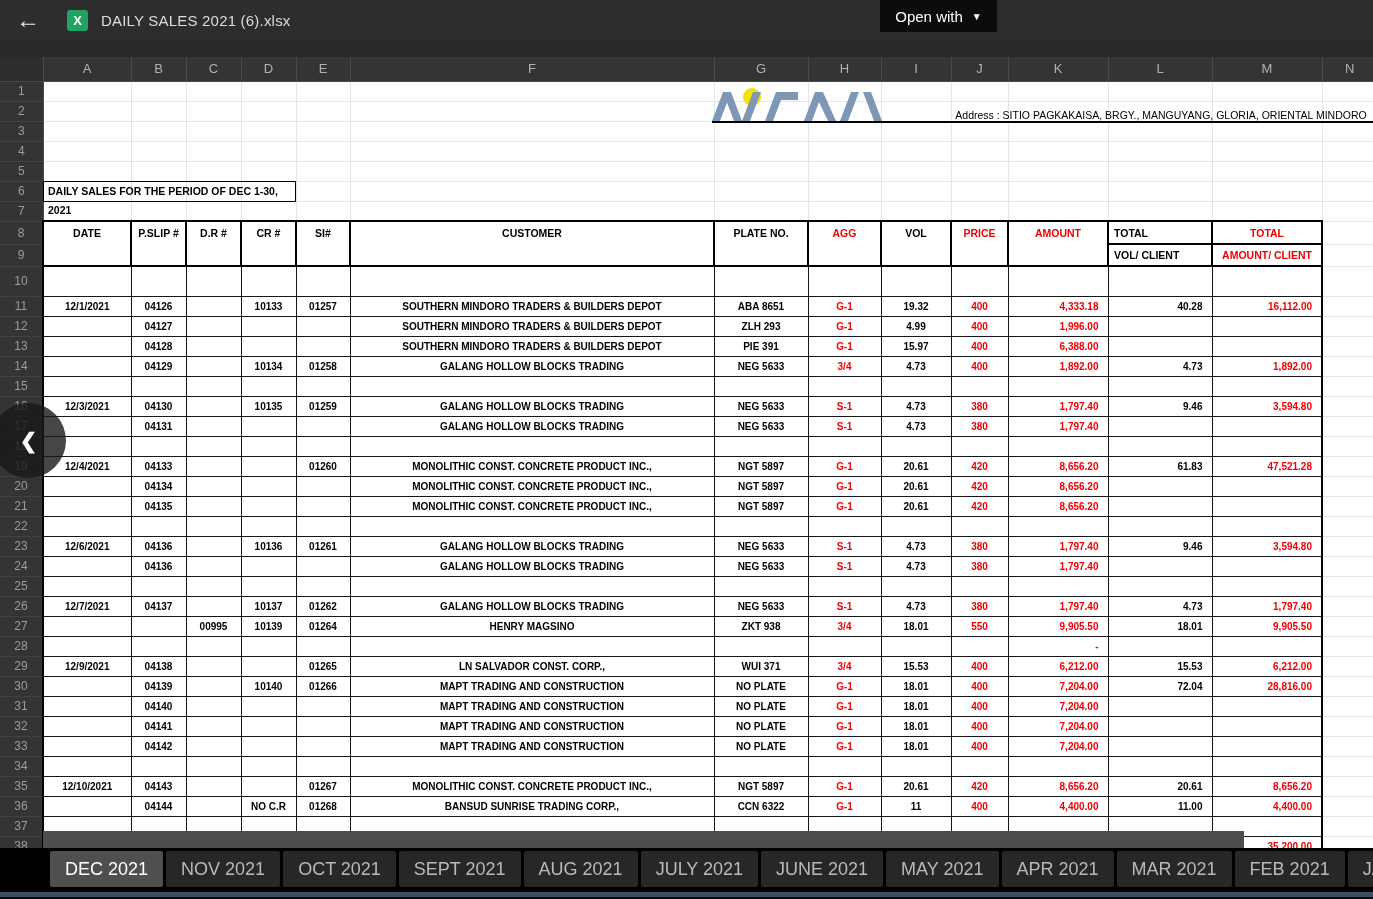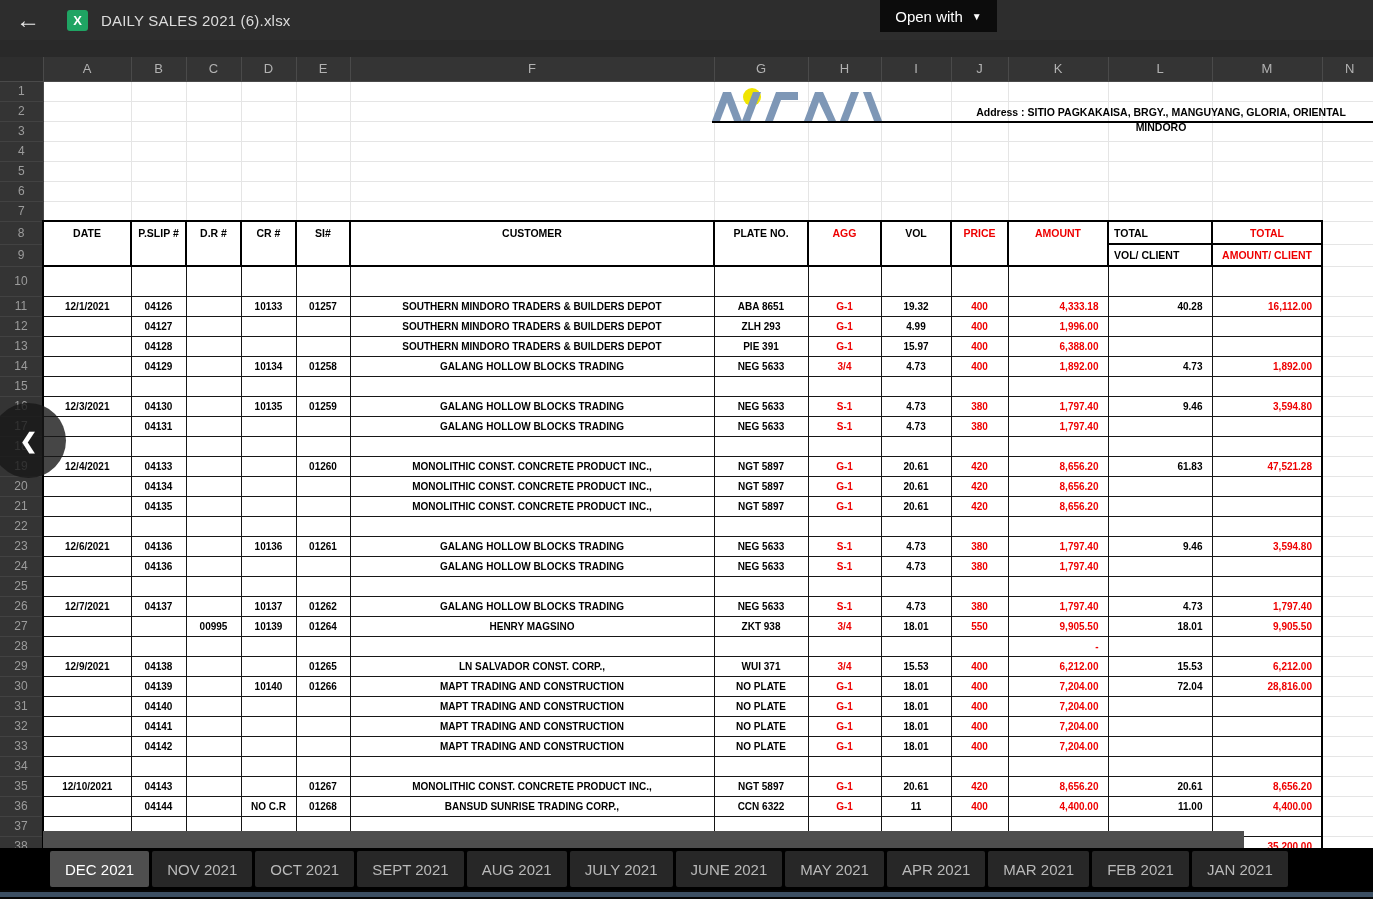--- a/index.html
+++ b/index.html
@@ -34,35 +34,35 @@
   .dc{background:#fff;border:1px solid #161616;font-weight:bold;font-size:10px;color:#000;text-align:center;}
   .dc.right{text-align:right;padding-right:9px;}
   .red{color:#ee0000 !important;}
   .bl2{border-left:2px solid #000 !important;margin-left:18px;}
   .br2{border-right:2px solid #000 !important;}
 
   
   .logo{position:absolute;left:712px;top:88px;width:178px;height:34px;z-index:3;}
   .cname{position:absolute;left:1008px;top:86px;width:350px;height:18px;line-height:18px;text-align:center;
          font-family:"Liberation Serif",serif;font-weight:bold;font-size:12.5px;color:#000;z-index:3;}
-  .caddr{position:absolute;left:955px;top:105px;width:412px;height:17px;line-height:15px;text-align:center;
-         font-weight:bold;font-size:10.5px;color:#000;z-index:3;}
+  .caddr{position:absolute;left:955px;top:105px;width:412px;height:17px;line-height:20px;text-align:center;
+         font-weight:normal;font-size:10.5px;color:#000;z-index:3;}
   .cline{position:absolute;left:712px;top:121px;width:661px;height:2px;background:#000;z-index:3;}
   .period{position:absolute;left:43px;top:181px;width:253px;height:21px;line-height:19px;border:1px solid #000;
           font-weight:bold;font-size:10.5px;padding-left:4px;color:#000;z-index:3;box-sizing:border-box;}
   .hscroll{position:absolute;left:43px;top:831px;width:1201px;height:20px;background:#4e4e4e;z-index:5;cursor:pointer;}
   .navprev{position:absolute;left:-9px;top:403px;width:75px;height:75px;border-radius:50%;
            background:rgba(24,24,24,.8);z-index:6;display:flex;align-items:center;justify-content:center;
            color:#fff;font-size:21px;font-weight:bold;cursor:pointer;}
 
   
   .tabsbar{position:absolute;left:0;top:848px;width:1373px;height:42px;background:#000;display:flex;
            align-items:center;padding-left:50px;gap:3px;box-sizing:border-box;z-index:7;}
   .tab{height:36px;padding:0 15px;display:flex;align-items:center;background:#272727;color:#b9b9b9;
-       font-size:15px;border-radius:2px;cursor:pointer;flex:0 0 auto;}
+       font-size:18px;border-radius:2px;cursor:pointer;flex:0 0 auto;}
   .tab.active{background:#4f4f4f;color:#fff;}
   .bottombar{position:absolute;left:0;bottom:0;width:1373px;height:9px;background:#060606;z-index:8;}
   .bottombar .thumb{position:absolute;left:0;bottom:2px;width:1373px;height:5px;background:#3c4f63;}
 </style>
 </head>
 <body>
 
 <div class="app">
 
   <div class="topbar">
@@ -758,20 +758,21 @@
     <polygon points="11,4 19,4 30,33 22,33" fill="#7e97b6"></polygon>
     <circle cx="40" cy="9" r="9" fill="#f0e400"></circle>
     <polygon points="30,33 41,4 49,4 38,33" fill="#7e97b6"></polygon>
     <path d="M86,4 L64,4 L53,33 L61,33 L69,12 L86,12 Z" fill="#7e97b6"></path>
     <polygon points="92,33 103,4 111,4 124,33 116,33 107,14 100,33" fill="#7e97b6"></polygon>
     <polygon points="128,33 139,4 147,4 136,33" fill="#7e97b6"></polygon>
     <polygon points="151,4 159,4 170,33 162,33" fill="#7e97b6"></polygon>
   </svg>
   <div class="caddr">Address : SITIO PAGKAKAISA, BRGY., MANGUYANG, GLORIA, ORIENTAL MINDORO</div>
   <div class="cline"></div>
+  <div class="period">DAILY  SALES FOR THE PERIOD OF DEC 1-30, 2021</div>
   <div class="hscroll"></div>
   <div class="navprev">
       <span>❮</span>
     </div>
 
   <div class="tabsbar" id="tabs">
       <div class="tab active">DEC 2021</div>
       <div class="tab">NOV 2021</div>
       <div class="tab">OCT 2021</div>
       <div class="tab">SEPT 2021</div>

